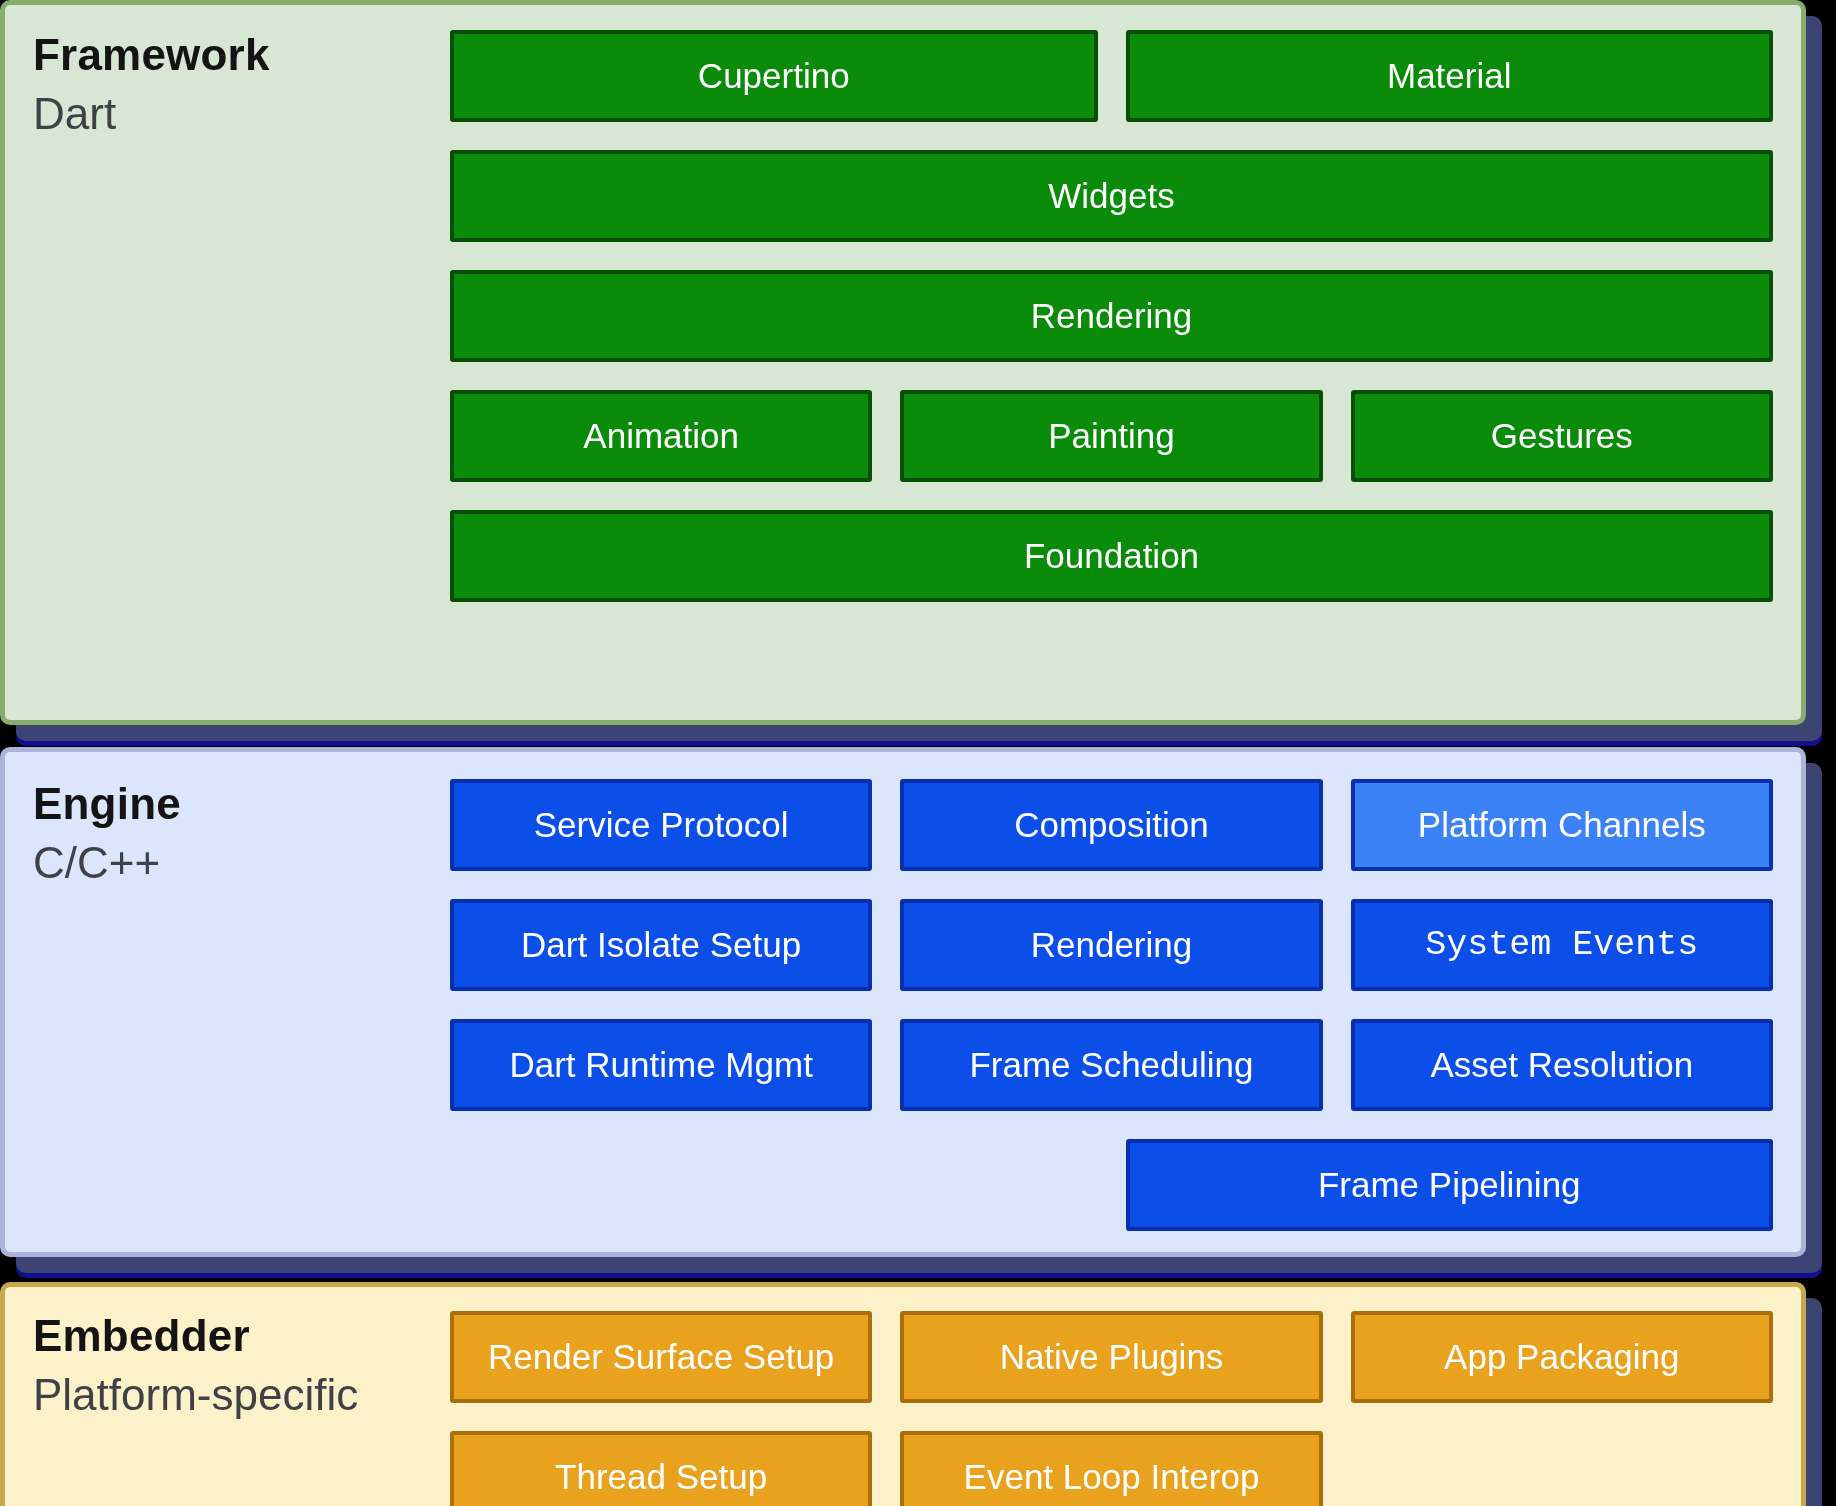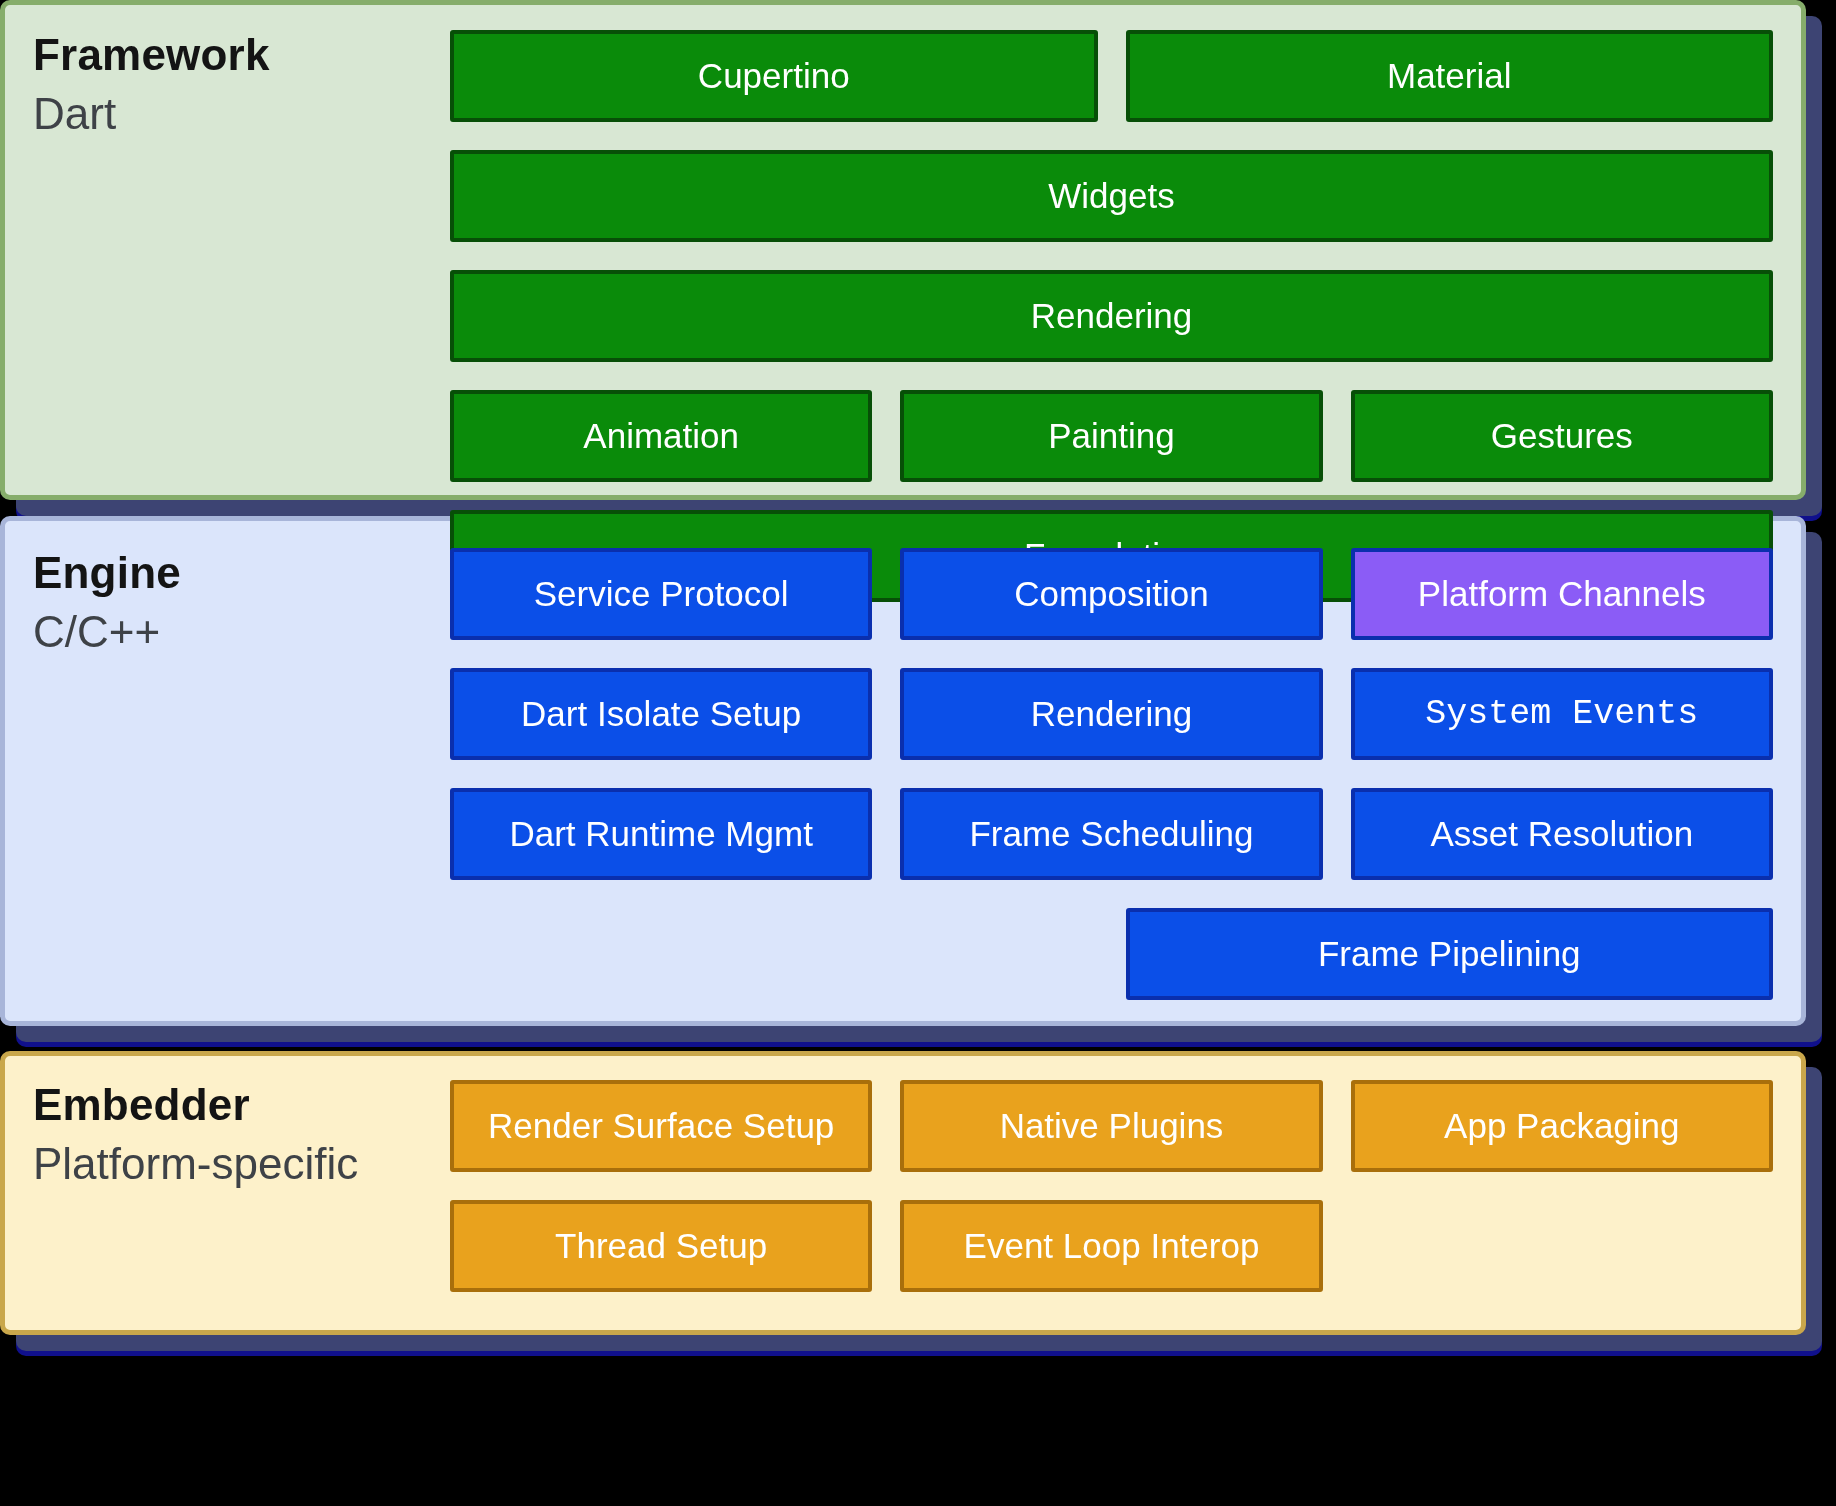--- a/index.html
+++ b/index.html
@@ -19,21 +19,21 @@
   }
   .card {
     box-sizing: border-box;
     width: 1806px;
     border: 5px solid transparent;
     border-radius: 10px;
     display: flex;
     box-shadow: 16px 16px 0 0 var(--shadow1, #3d4473),
                 16px 21px 0 0 var(--shadow2, #10108c);
   }
-  .card-framework { height: 500px; margin-bottom: 16px; padding: 25px 28px 42px 28px; }
+  .card-framework { height: 725px; margin-bottom: 22px; padding: 25px 28px 42px 28px; }
   .card-engine   { height: 510px; margin-bottom: 25px; padding: 27px 28px 21px 28px; }
   .card-embedder { height: 284px; padding: 24px 28px 24px 28px; }
 
   .label-col {
     width: 417px;
     flex-shrink: 0;
   }
   .section-title {
     font-size: 44px;
     font-weight: 700;
@@ -109,21 +109,21 @@
 
   <section class="card card-engine" style="background: rgb(219, 229, 251); border-color: rgb(168, 181, 217);">
     <div class="label-col">
       <div class="section-title">Engine</div>
       <div class="section-subtitle">C/C++</div>
     </div>
     <div class="rows">
         <div class="row">
           <div class="box" style="background: rgb(11, 79, 232); border-color: rgb(10, 47, 174); color: rgb(255, 255, 255);">Service Protocol</div>
           <div class="box" style="background: rgb(11, 79, 232); border-color: rgb(10, 47, 174); color: rgb(255, 255, 255);">Composition</div>
-          <div class="box" style="background: #8b5cf6; border-color: rgb(10, 47, 174); color: rgb(255, 255, 255);">Platform Channels</div>
+          <div class="box" style="background: #3b82f6; border-color: rgb(10, 47, 174); color: rgb(255, 255, 255);">Platform Channels</div>
         </div>
         <div class="row">
           <div class="box" style="background: rgb(11, 79, 232); border-color: rgb(10, 47, 174); color: rgb(255, 255, 255);">Dart Isolate Setup</div>
           <div class="box" style="background: rgb(11, 79, 232); border-color: rgb(10, 47, 174); color: rgb(255, 255, 255);">Rendering</div>
           <div class="box" style="background: rgb(11, 79, 232); border-color: rgb(10, 47, 174); color: rgb(255, 255, 255); font-family: Liberation Mono, monospace;">System Events</div>
         </div>
         <div class="row">
           <div class="box" style="background: rgb(11, 79, 232); border-color: rgb(10, 47, 174); color: rgb(255, 255, 255);">Dart Runtime Mgmt</div>
           <div class="box" style="background: rgb(11, 79, 232); border-color: rgb(10, 47, 174); color: rgb(255, 255, 255);">Frame Scheduling</div>
           <div class="box" style="background: rgb(11, 79, 232); border-color: rgb(10, 47, 174); color: rgb(255, 255, 255);">Asset Resolution</div>

